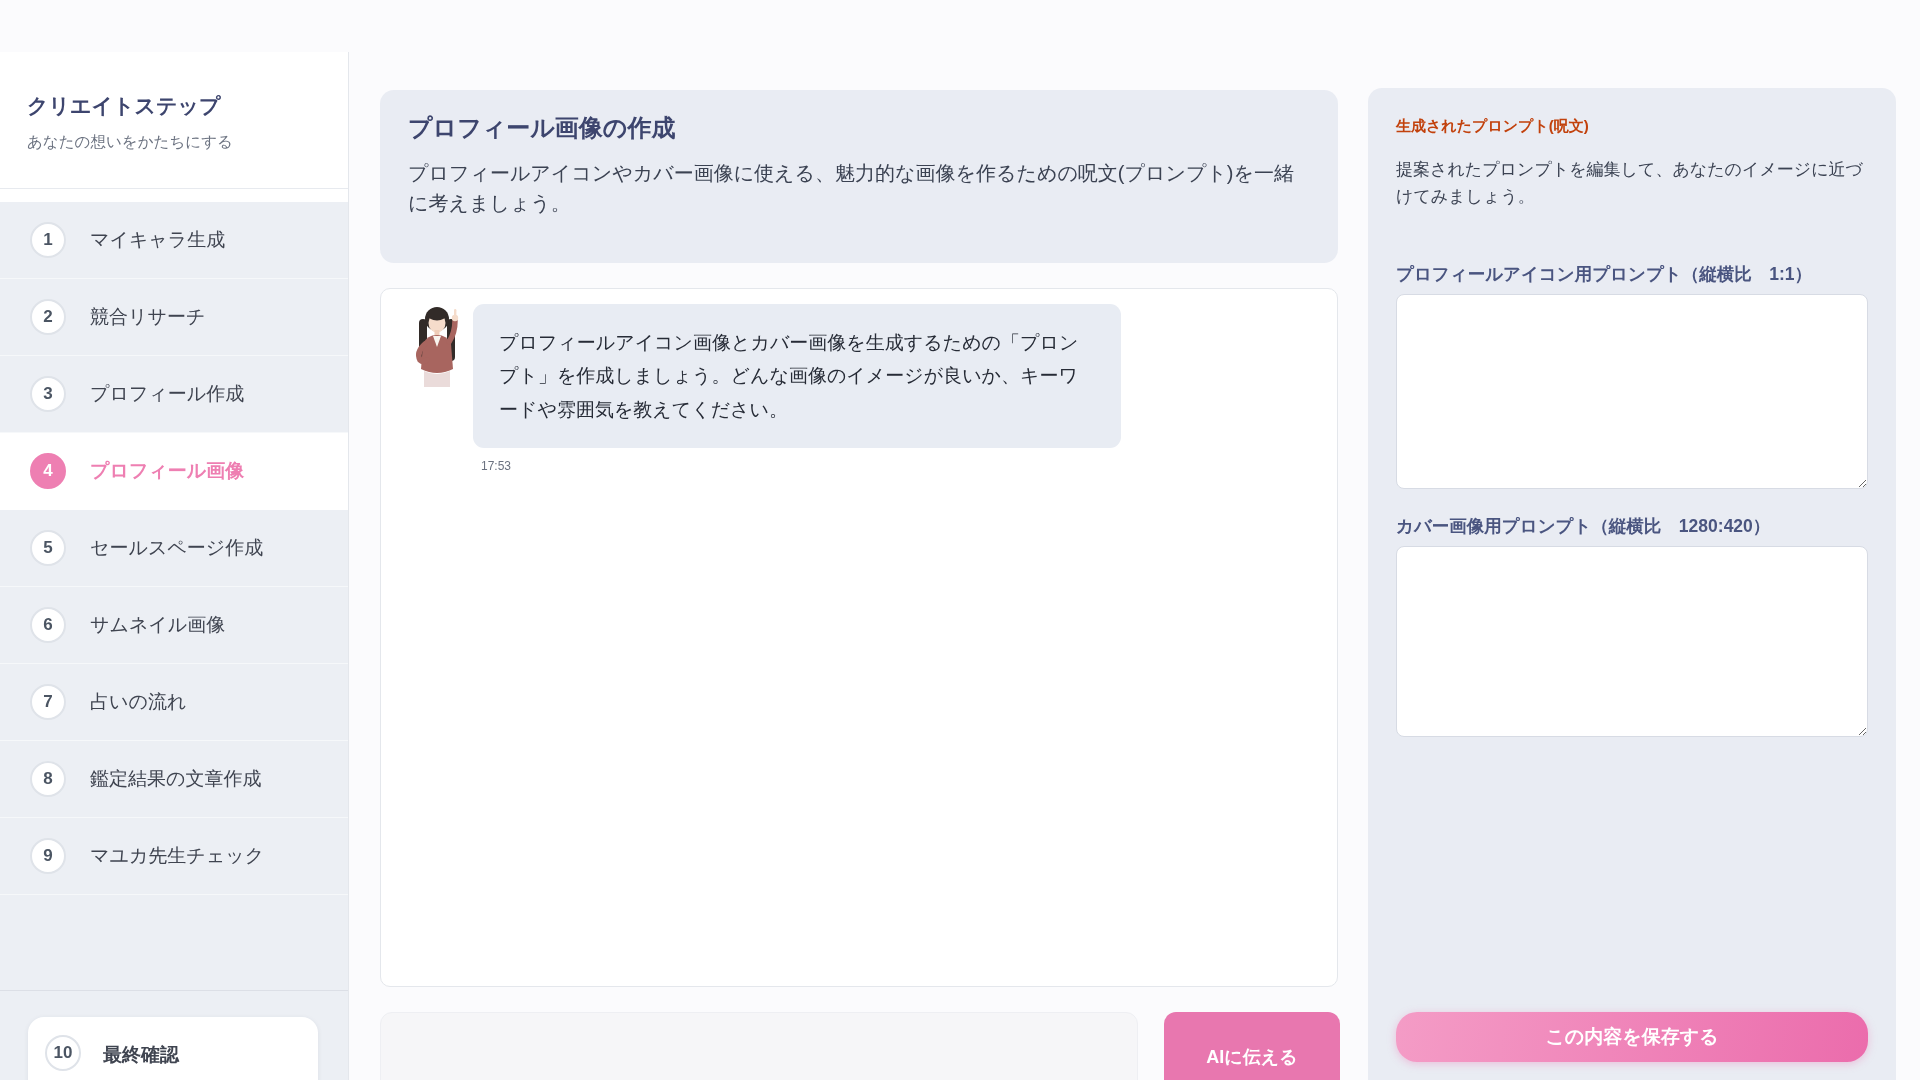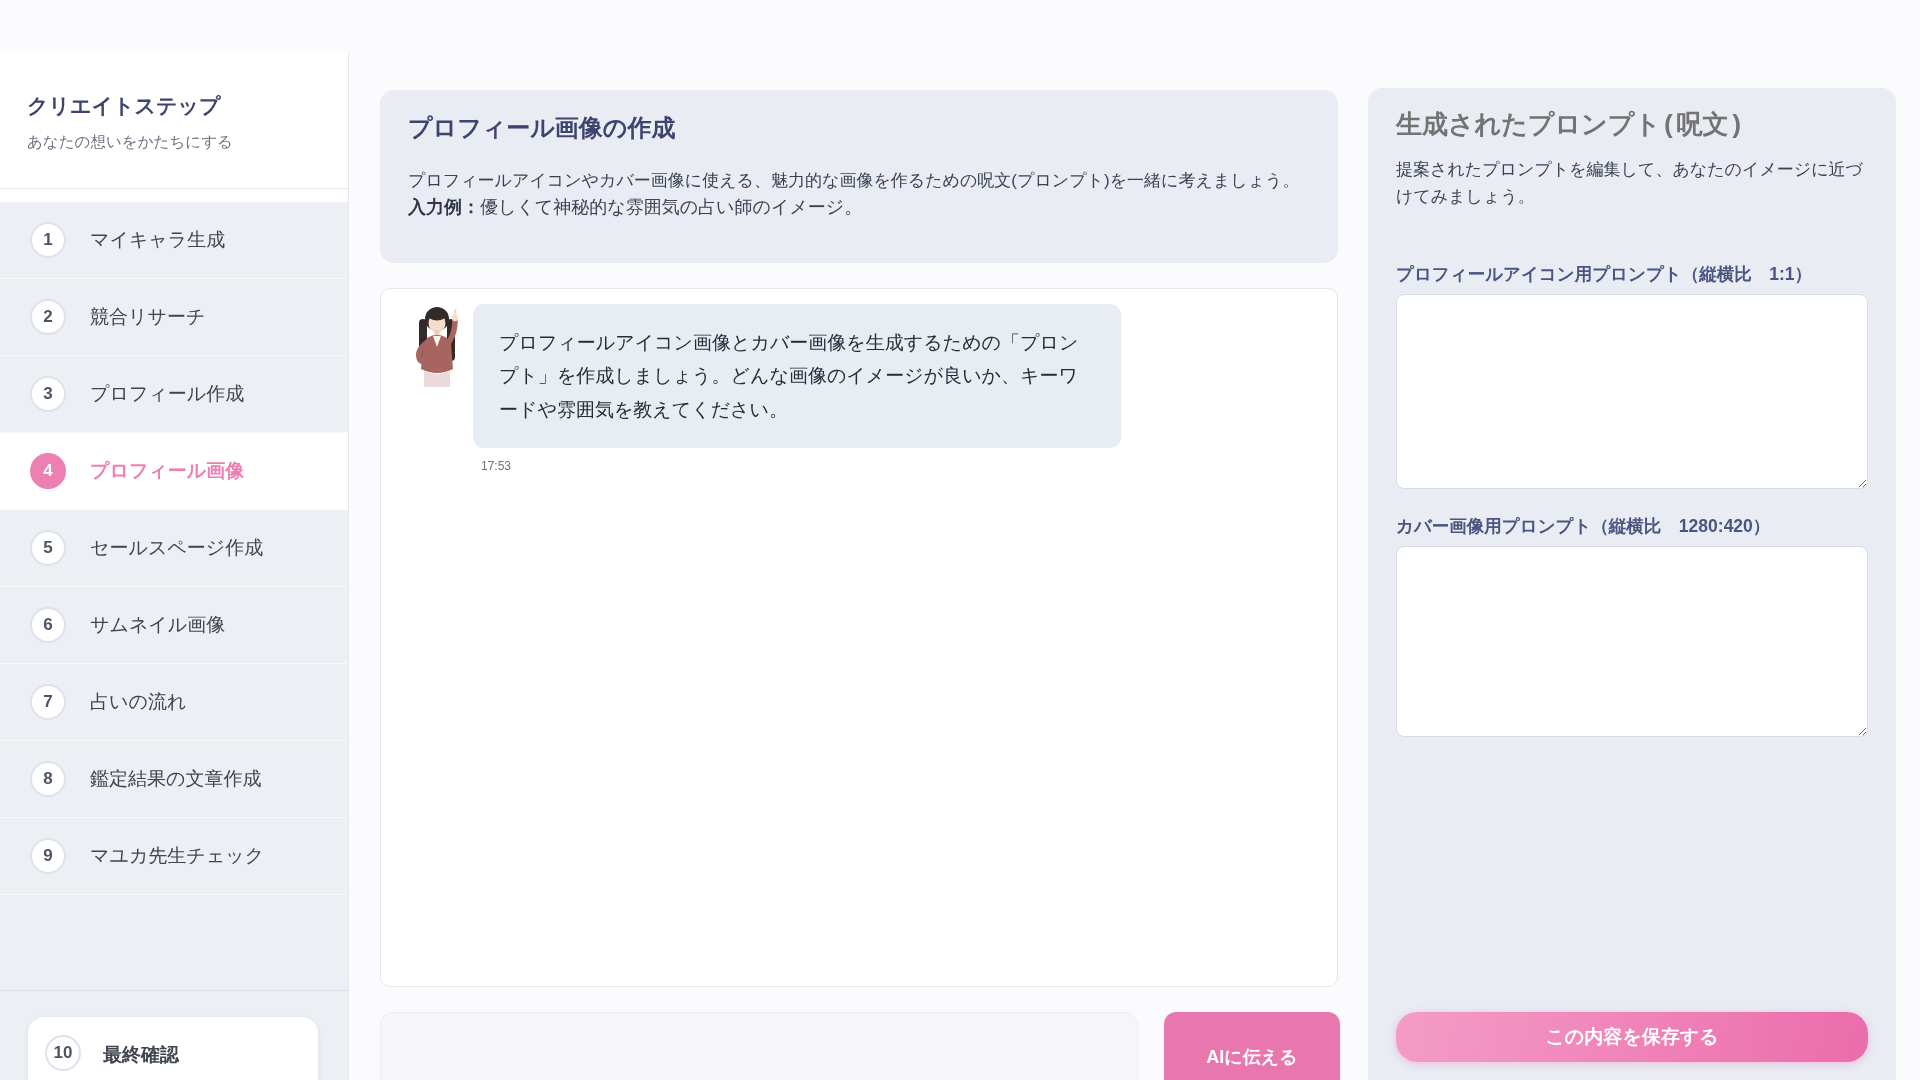--- a/index.html
+++ b/index.html
@@ -39,42 +39,42 @@
   .final-card { position:absolute; left:28px; top:965px; width:290px; height:120px; background:#fff;
                 border-radius:16px; box-shadow:0 1px 5px rgba(40,50,80,.08); display:flex;
                 align-items:flex-start; padding:18px 0 0 17px; gap:22px; cursor:pointer; }
   .final-card .step-circle { background:#fff; }
   .final-card .step-label { font-weight:600; padding-top:7px; }
 
   
   .intro-card { position:absolute; left:380px; top:90px; width:958px; height:173px; background:#E9ECF3;
                 border-radius:14px; padding:22px 28px; }
   .intro-title { font-size:24px; font-weight:700; color:#3D456E; }
-  .intro-desc { margin-top:24px; font-size:17px; color:#3B4252; line-height:1.5; max-width:905px; }
+  .intro-desc { margin-top:14px; font-size:20px; color:#3B4252; line-height:1.5; max-width:905px; }
   .intro-example { font-size:18px; color:#3B4252; line-height:1.5; }
   .intro-example .ex-label { font-weight:700; color:#2F3646; }
 
   .chat-card { position:absolute; left:380px; top:288px; width:958px; height:699px; background:#fff;
                border:1px solid #E4E7EC; border-radius:10px; }
   .chat-avatar { position:absolute; left:24px; top:12px; width:64px; height:88px; }
   .chat-bubble { position:absolute; left:92px; top:15px; width:648px; background:#E8ECF3; border-radius:11px;
                  padding:22px 26px; font-size:19px; line-height:1.75; color:#262B36; }
   .chat-time { position:absolute; left:100px; top:170px; font-size:12px; color:#6B7280; }
 
   .chat-input { position:absolute; left:380px; top:1012px; width:758px; height:90px; background:#F6F6F8;
                 border:1px solid #EEEFF3; border-radius:12px; font-size:18px; padding:20px 24px; color:#333;
                 resize:none; font-family:inherit; }
   .send-btn { position:absolute; left:1164px; top:1012px; width:176px; height:90px; border:none;
               border-radius:12px; background:#E877AF; color:#fff; font-size:18px; font-weight:700;
               display:flex; align-items:center; justify-content:center; cursor:pointer; }
 
   
   .prompt-panel { position:absolute; left:1368px; top:88px; width:528px; height:1040px; background:#E9ECF3;
                   border-radius:14px; padding:24px 28px; }
-  .panel-title { font-size:26px; font-weight:700; color:#737373; line-height:28px;font-family:Liberation Mono, monospace; }
+  .panel-title { font-size:15px; font-weight:700; color:#c2410c; line-height:28px; }
   .panel-desc { margin-top:16px; font-size:17px; color:#3B4252; line-height:27px; }
   .prompt-label { margin-top:52px; font-size:17.5px; font-weight:700; color:#4A5580; line-height:24px; }
   .prompt-label.second { margin-top:25px; }
   .prompt-textarea { display:block; margin-top:8px; width:472px; height:195px; background:#fff;
                      border:1px solid #D7DBE4; border-radius:8px; resize:both; font-size:16px; padding:12px;
                      font-family:inherit; color:#333; }
   .prompt-textarea.cover { height:191px; }
   .save-btn { position:absolute; left:28px; top:924px; width:472px; height:50px; border:none; border-radius:21px;
               background:linear-gradient(100deg,#F49CC6,#EB6CAC); color:#fff; font-size:19px; font-weight:700;
               display:flex; align-items:center; justify-content:center; cursor:pointer;
@@ -134,23 +134,20 @@
 
     <div class="final-card">
       <div class="step-circle">10</div>
       <div class="step-label">最終確認</div>
     </div>
   </div>
 
   <div class="intro-card">
     <div class="intro-title">プロフィール画像の作成</div>
     <div class="intro-desc">プロフィールアイコンやカバー画像に使える、魅力的な画像を作るための呪文(プロンプト)を一緒に考えましょう。</div>
-    <div class="intro-example">
-      <span class="ex-label">入力例：</span><span>優しくて神秘的な雰囲気の占い師のイメージ。</span>
-    </div>
   </div>
 
   <div class="chat-card">
     <div class="chat-avatar">
       <svg width="64" height="88" viewBox="0 0 64 88">
         <rect x="14" y="18" width="8" height="42" rx="4" fill="#322B28"></rect>
         <rect x="42" y="18" width="8" height="42" rx="4" fill="#322B28"></rect>
         <ellipse cx="32" cy="18" rx="12" ry="12" fill="#322B28"></ellipse>
         <ellipse cx="32" cy="22" rx="8.5" ry="9.5" fill="#F5DCCB"></ellipse>
         <path d="M23.5 18 Q32 9 40.5 18 Q36 13 32 13.5 Q28 13 23.5 18 Z" fill="#322B28"></path>

